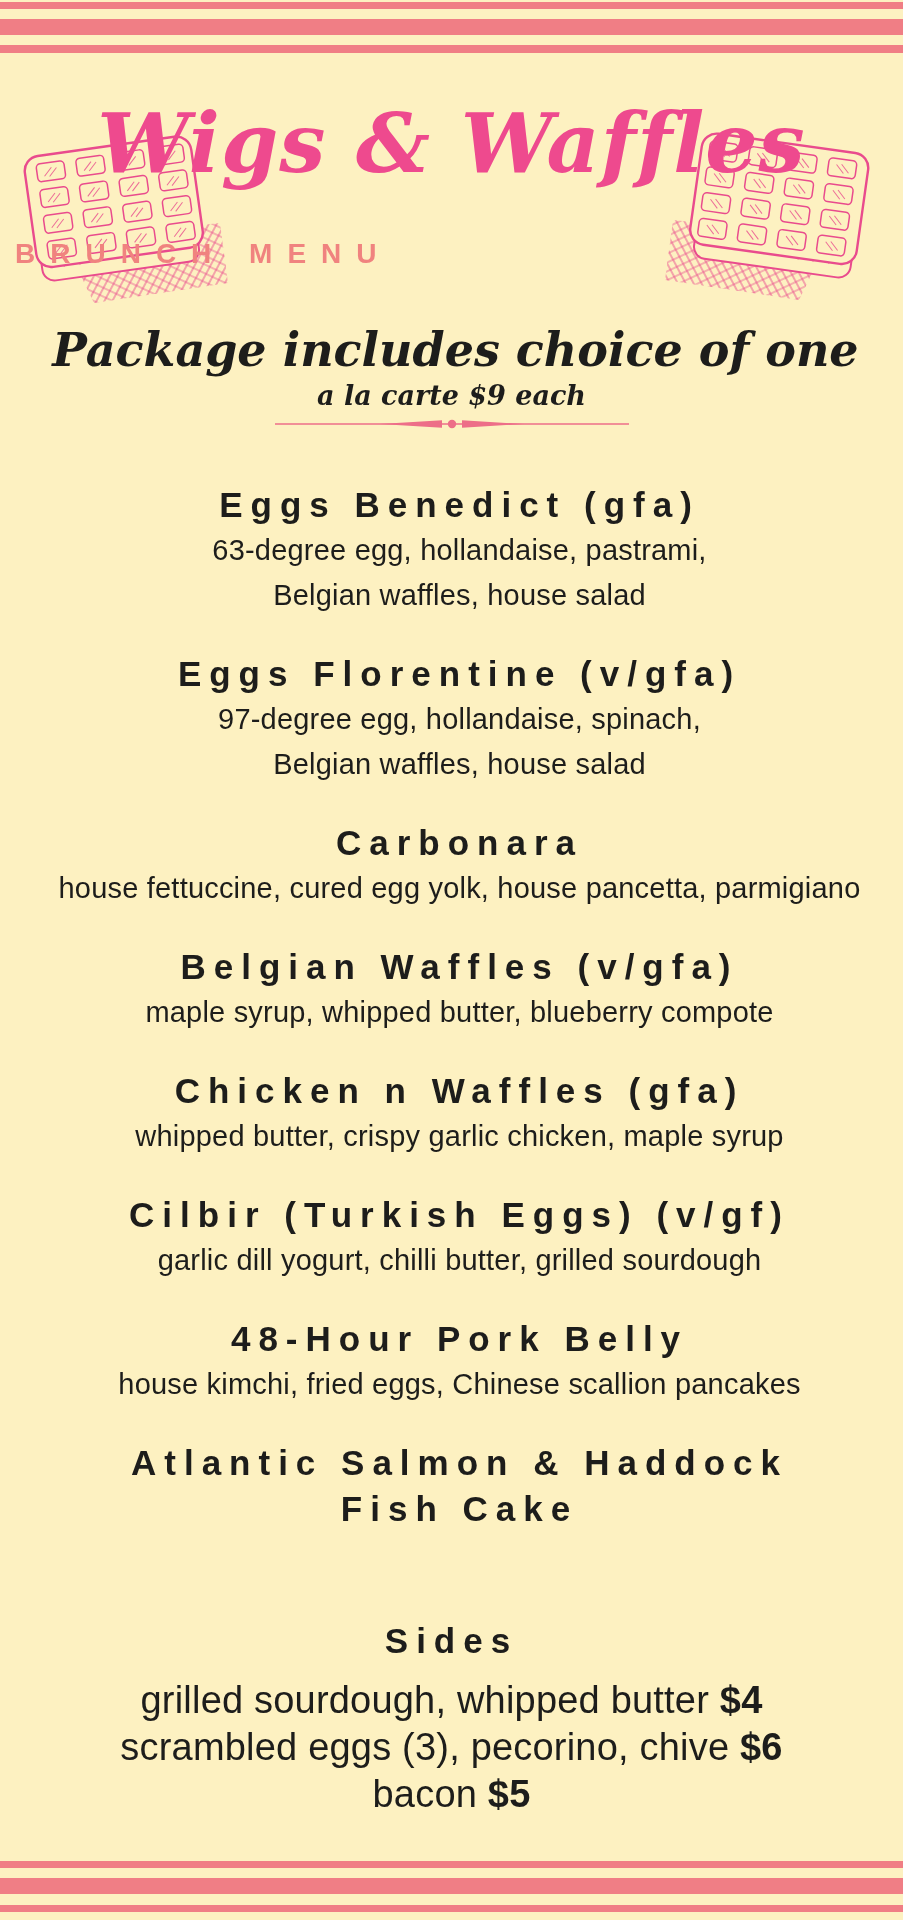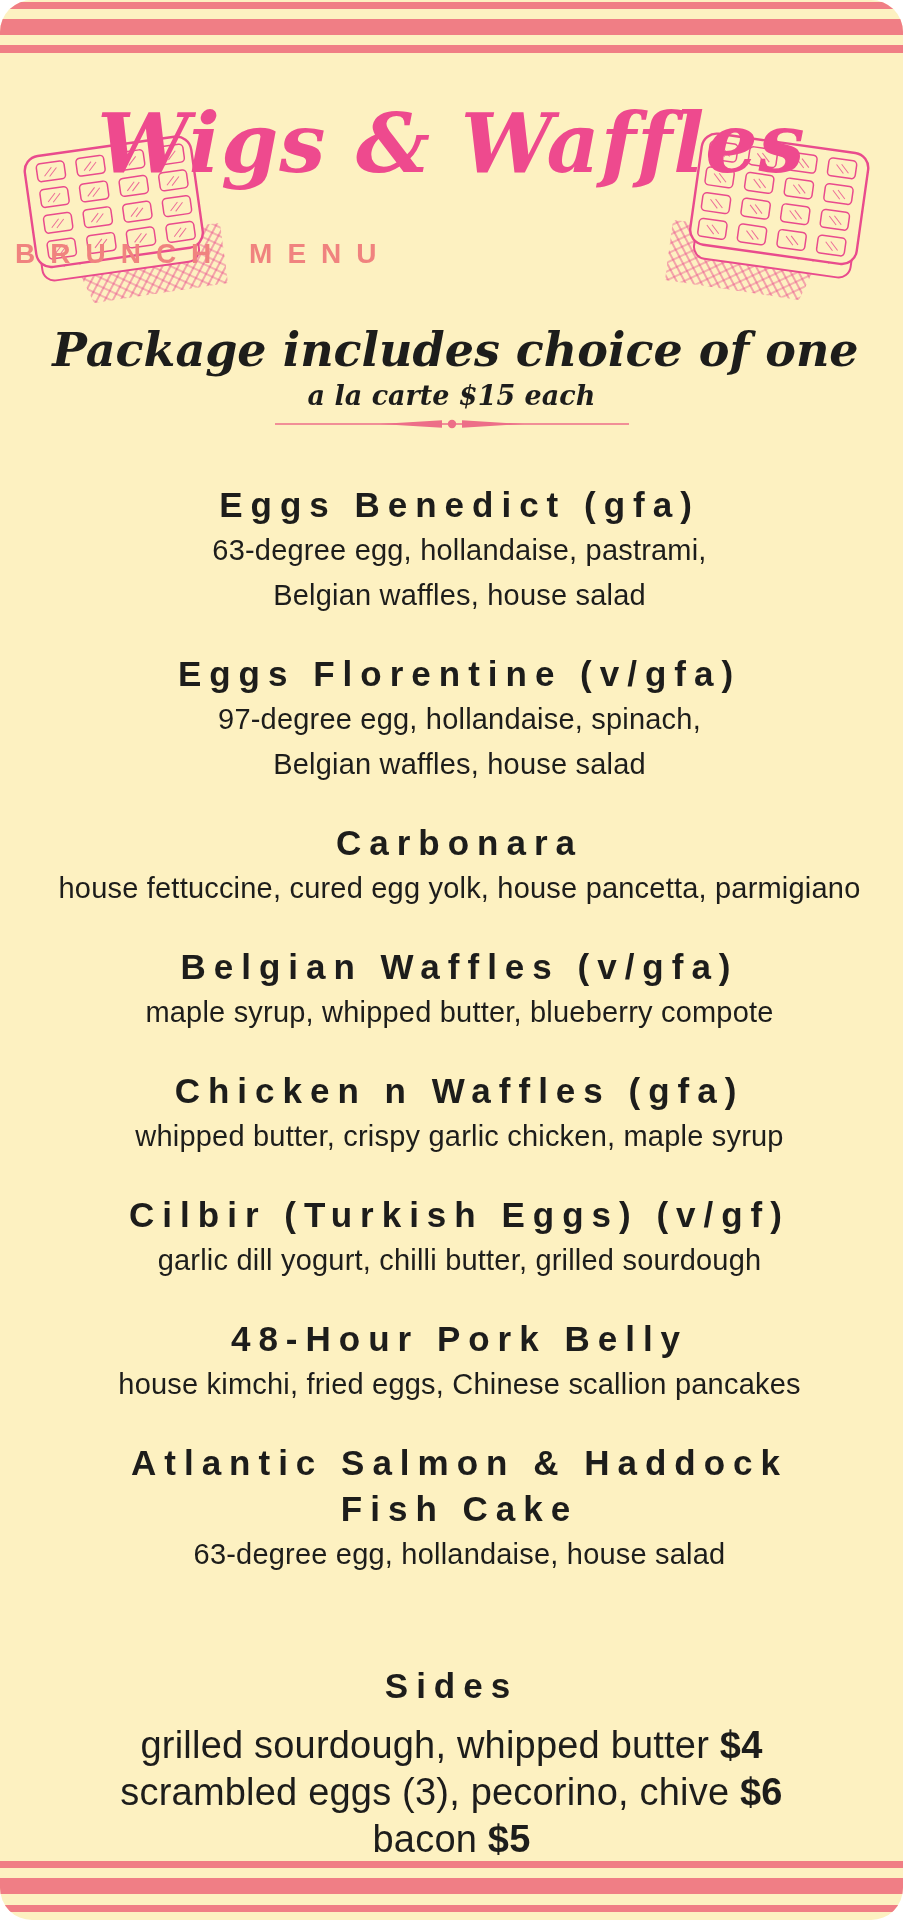--- a/index.html
+++ b/index.html
@@ -4,21 +4,20 @@
 <style>
   html,body{margin:0;padding:0;background:#ffffff;}
   .page{
     position:relative;
     width:903px;height:1920px;
     margin:0 auto;
     overflow:hidden;
     background:var(--background,#fdf1c1);
     color:var(--ink,#1d1d1b);
     font-family:"Liberation Sans",sans-serif;
-    border-radius:32px;
   }
   
   .stripes{position:absolute;left:0;right:0;}
   .stripes-top{top:0;}
   .stripes-bottom{bottom:0;}
   .stripe{background:var(--stripe_salmon,#f07e85);}
   .stripes-top .stripe:nth-child(1){height:7px;margin-top:2px;margin-bottom:10px;}
   .stripes-top .stripe:nth-child(2){height:16px;margin-bottom:10px;}
   .stripes-top .stripe:nth-child(3){height:8px;}
   .stripes-bottom .stripe:nth-child(1){height:7px;margin-bottom:10px;}
@@ -125,21 +124,21 @@
     <use href="#waffle-art"></use>
   </svg>
 
   <svg class="waffle waffle-right" viewBox="0 0 230 175">
     <use href="#waffle-art"></use>
   </svg>
 
   <h1 class="title">Wigs &amp; Waffles</h1>
   <div class="subtitle">BRUNCH MENU</div>
   <div class="package-note">Package includes choice of one</div>
-  <div class="alacarte-note">a la carte $15 each</div>
+  <div class="alacarte-note">a la carte $9 each</div>
 
   <svg class="divider" width="360" height="14" viewBox="0 0 360 14">
     <line x1="3" y1="7" x2="357" y2="7" stroke="#ed6e88" stroke-width="1.6"></line>
     <polygon points="108,7 170,3.2 170,10.8" fill="#ed6e88"></polygon>
     <polygon points="252,7 190,3.2 190,10.8" fill="#ed6e88"></polygon>
     <circle cx="180" cy="7" r="4.2" fill="#ed6e88"></circle>
   </svg>
 
   <main class="menu">
 
@@ -183,23 +182,20 @@
   </section>
       <section class="menu-item">
     <h2 class="item-name">48-Hour Pork Belly</h2>
     <div class="item-descs">
           <p class="item-desc">house kimchi, fried eggs, Chinese scallion pancakes</p>
         </div>
   </section>
       <section class="menu-item">
     <h2 class="item-name">Atlantic Salmon &amp; Haddock
 Fish Cake</h2>
-    <div class="item-descs">
-          <p class="item-desc">63-degree egg, hollandaise, house salad</p>
-        </div>
   </section>
       <section class="sides">
       <h2 class="item-name">Sides</h2>
       <div>
           <p class="side-line"><span>grilled sourdough, whipped butter </span><span class="side-price">$4</span></p>
           <p class="side-line"><span>scrambled eggs (3), pecorino, chive </span><span class="side-price">$6</span></p>
           <p class="side-line"><span>bacon </span><span class="side-price">$5</span></p>
         </div>
     </section>
   </main>

